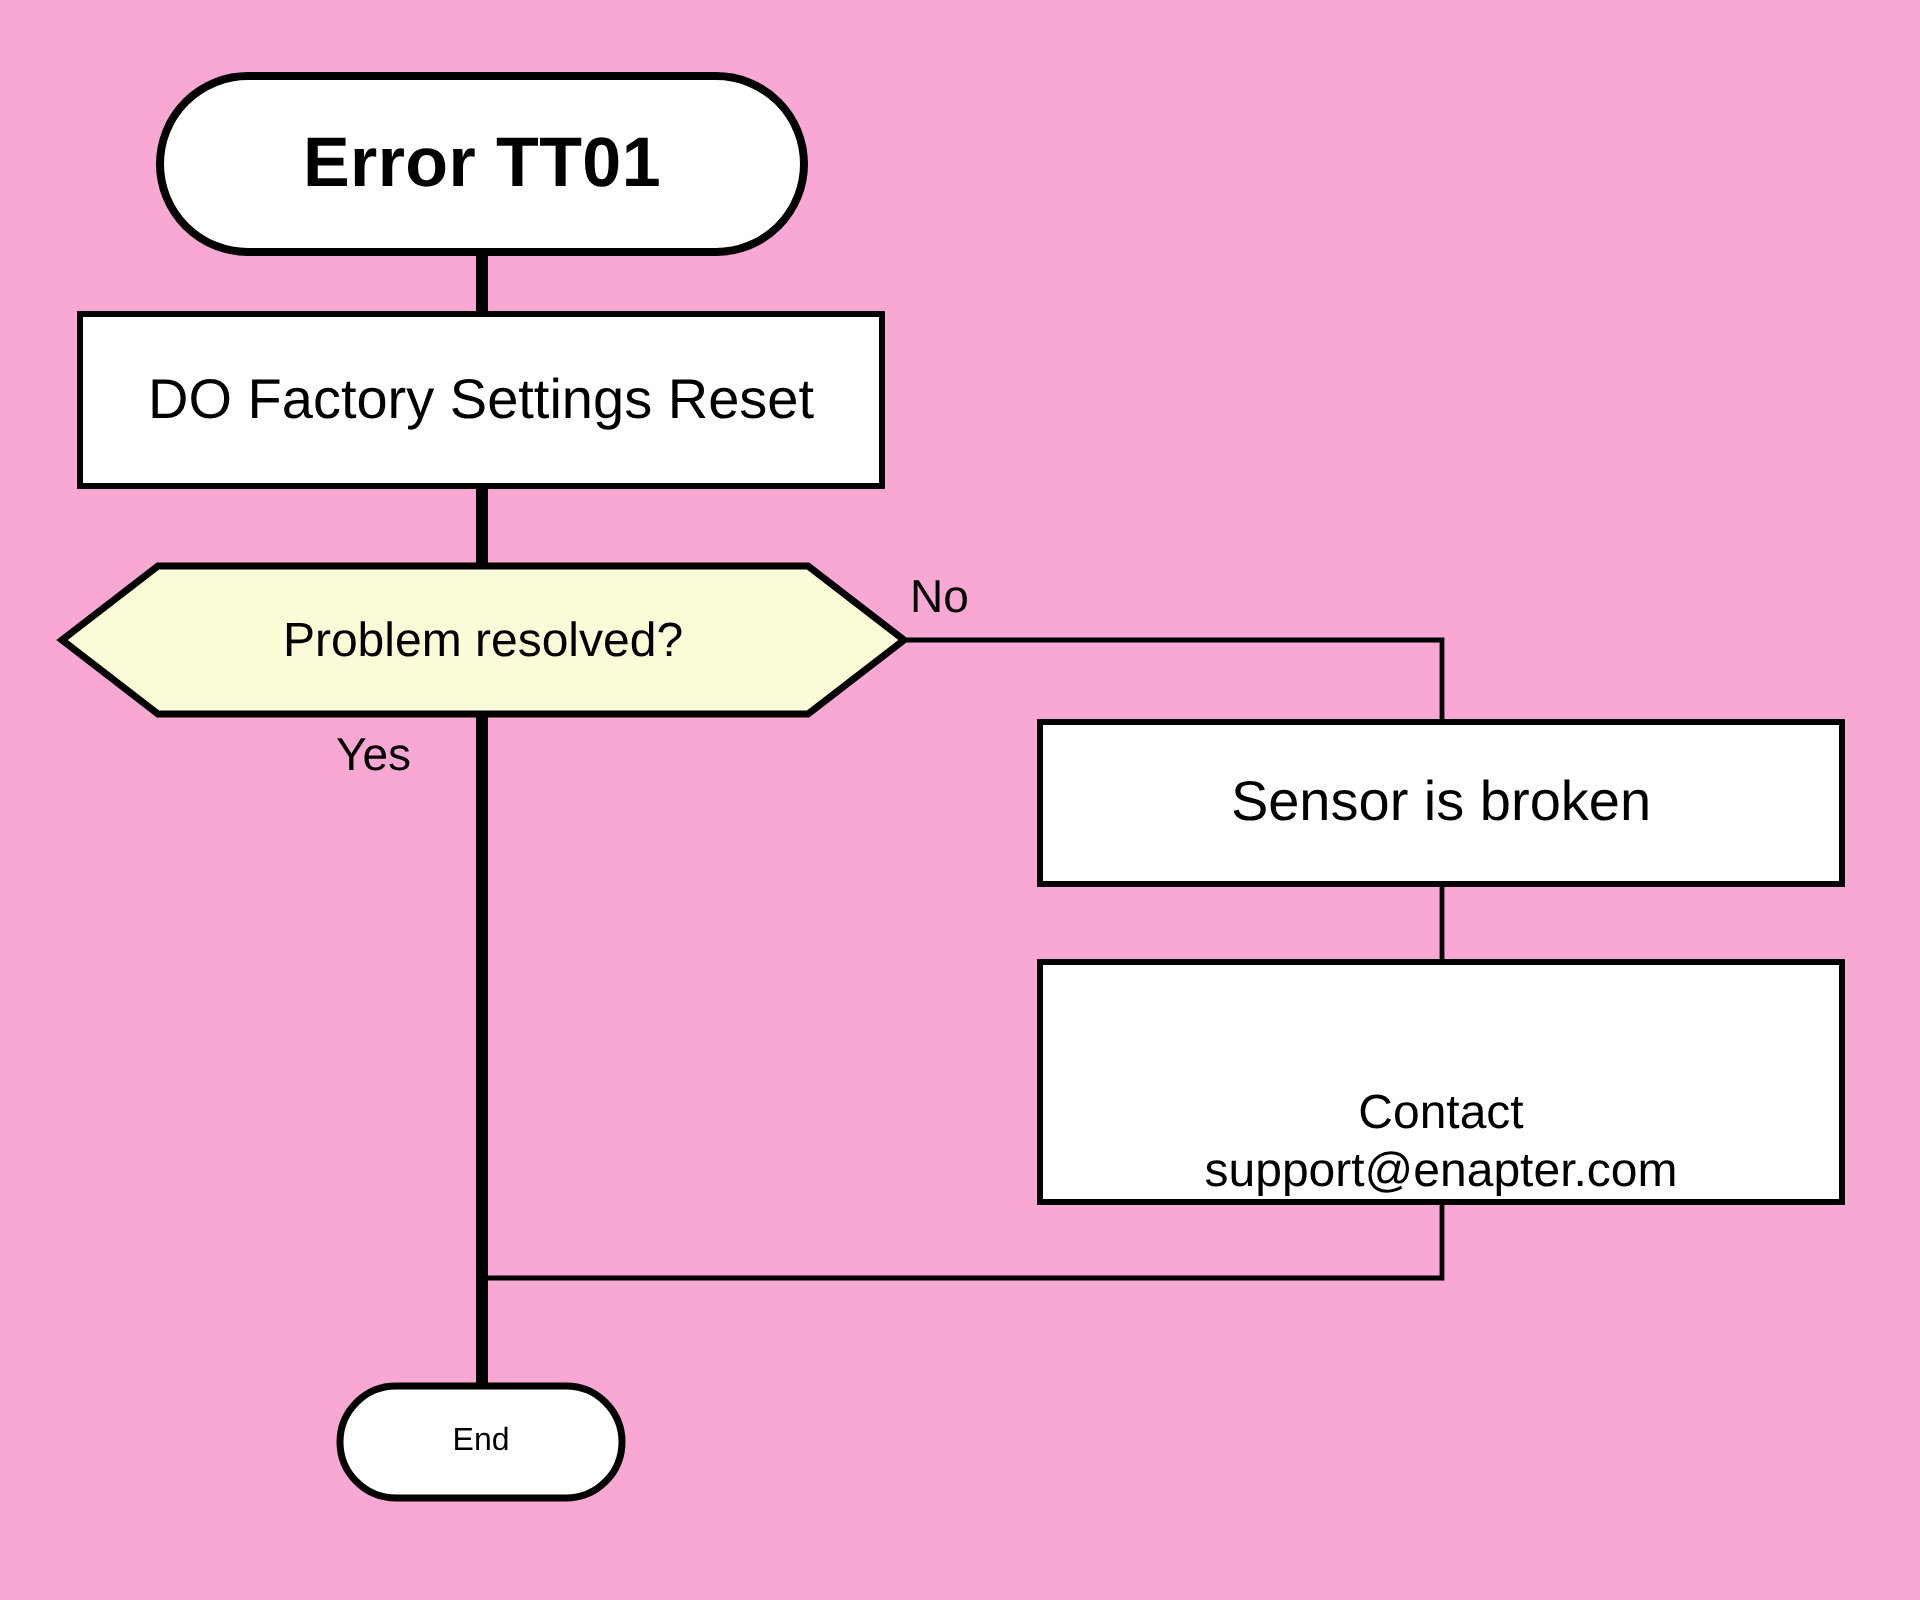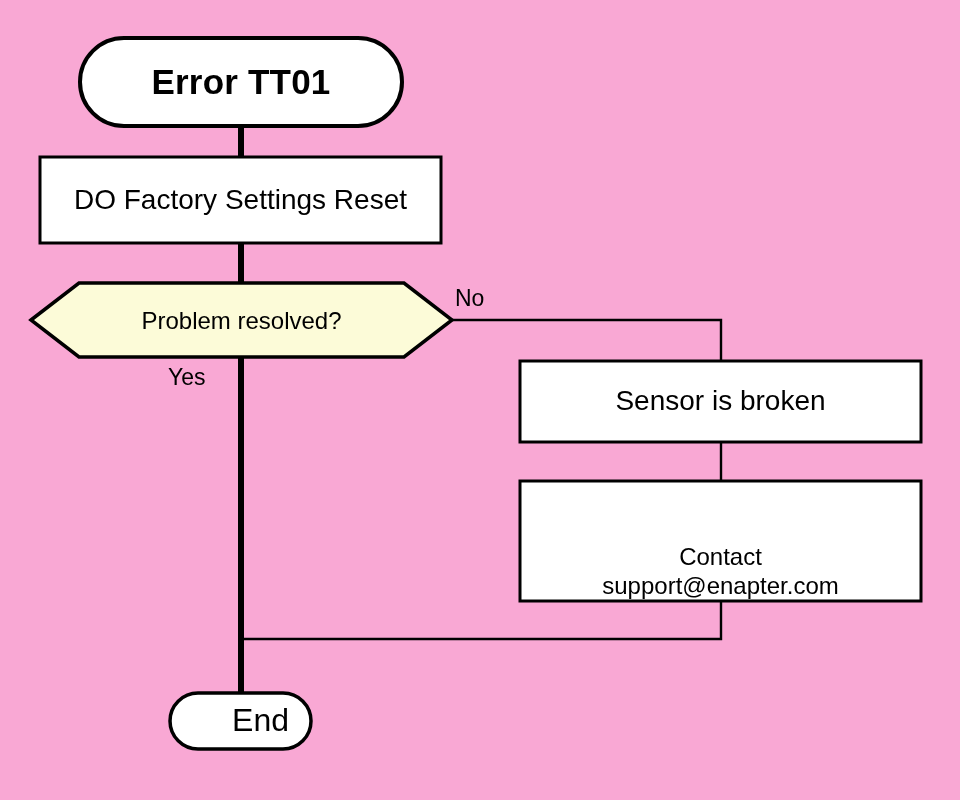--- a/index.html
+++ b/index.html
@@ -87,22 +87,21 @@
     height: 136px;
     font-size: 24px;
     margin-top: 22px;
   }
   
   #label-end {
     left: 170px;
     top: 693px;
     width: 141px;
     height: 56px;
-    font-size: 32px;
-    padding-left: 20px;
+    font-size: 16px;
   }
   #edge-label-yes {
     left: 168px;
     top: 366px;
   }
   #edge-label-no {
     left: 455px;
     top: 287px;
   }
 </style>

